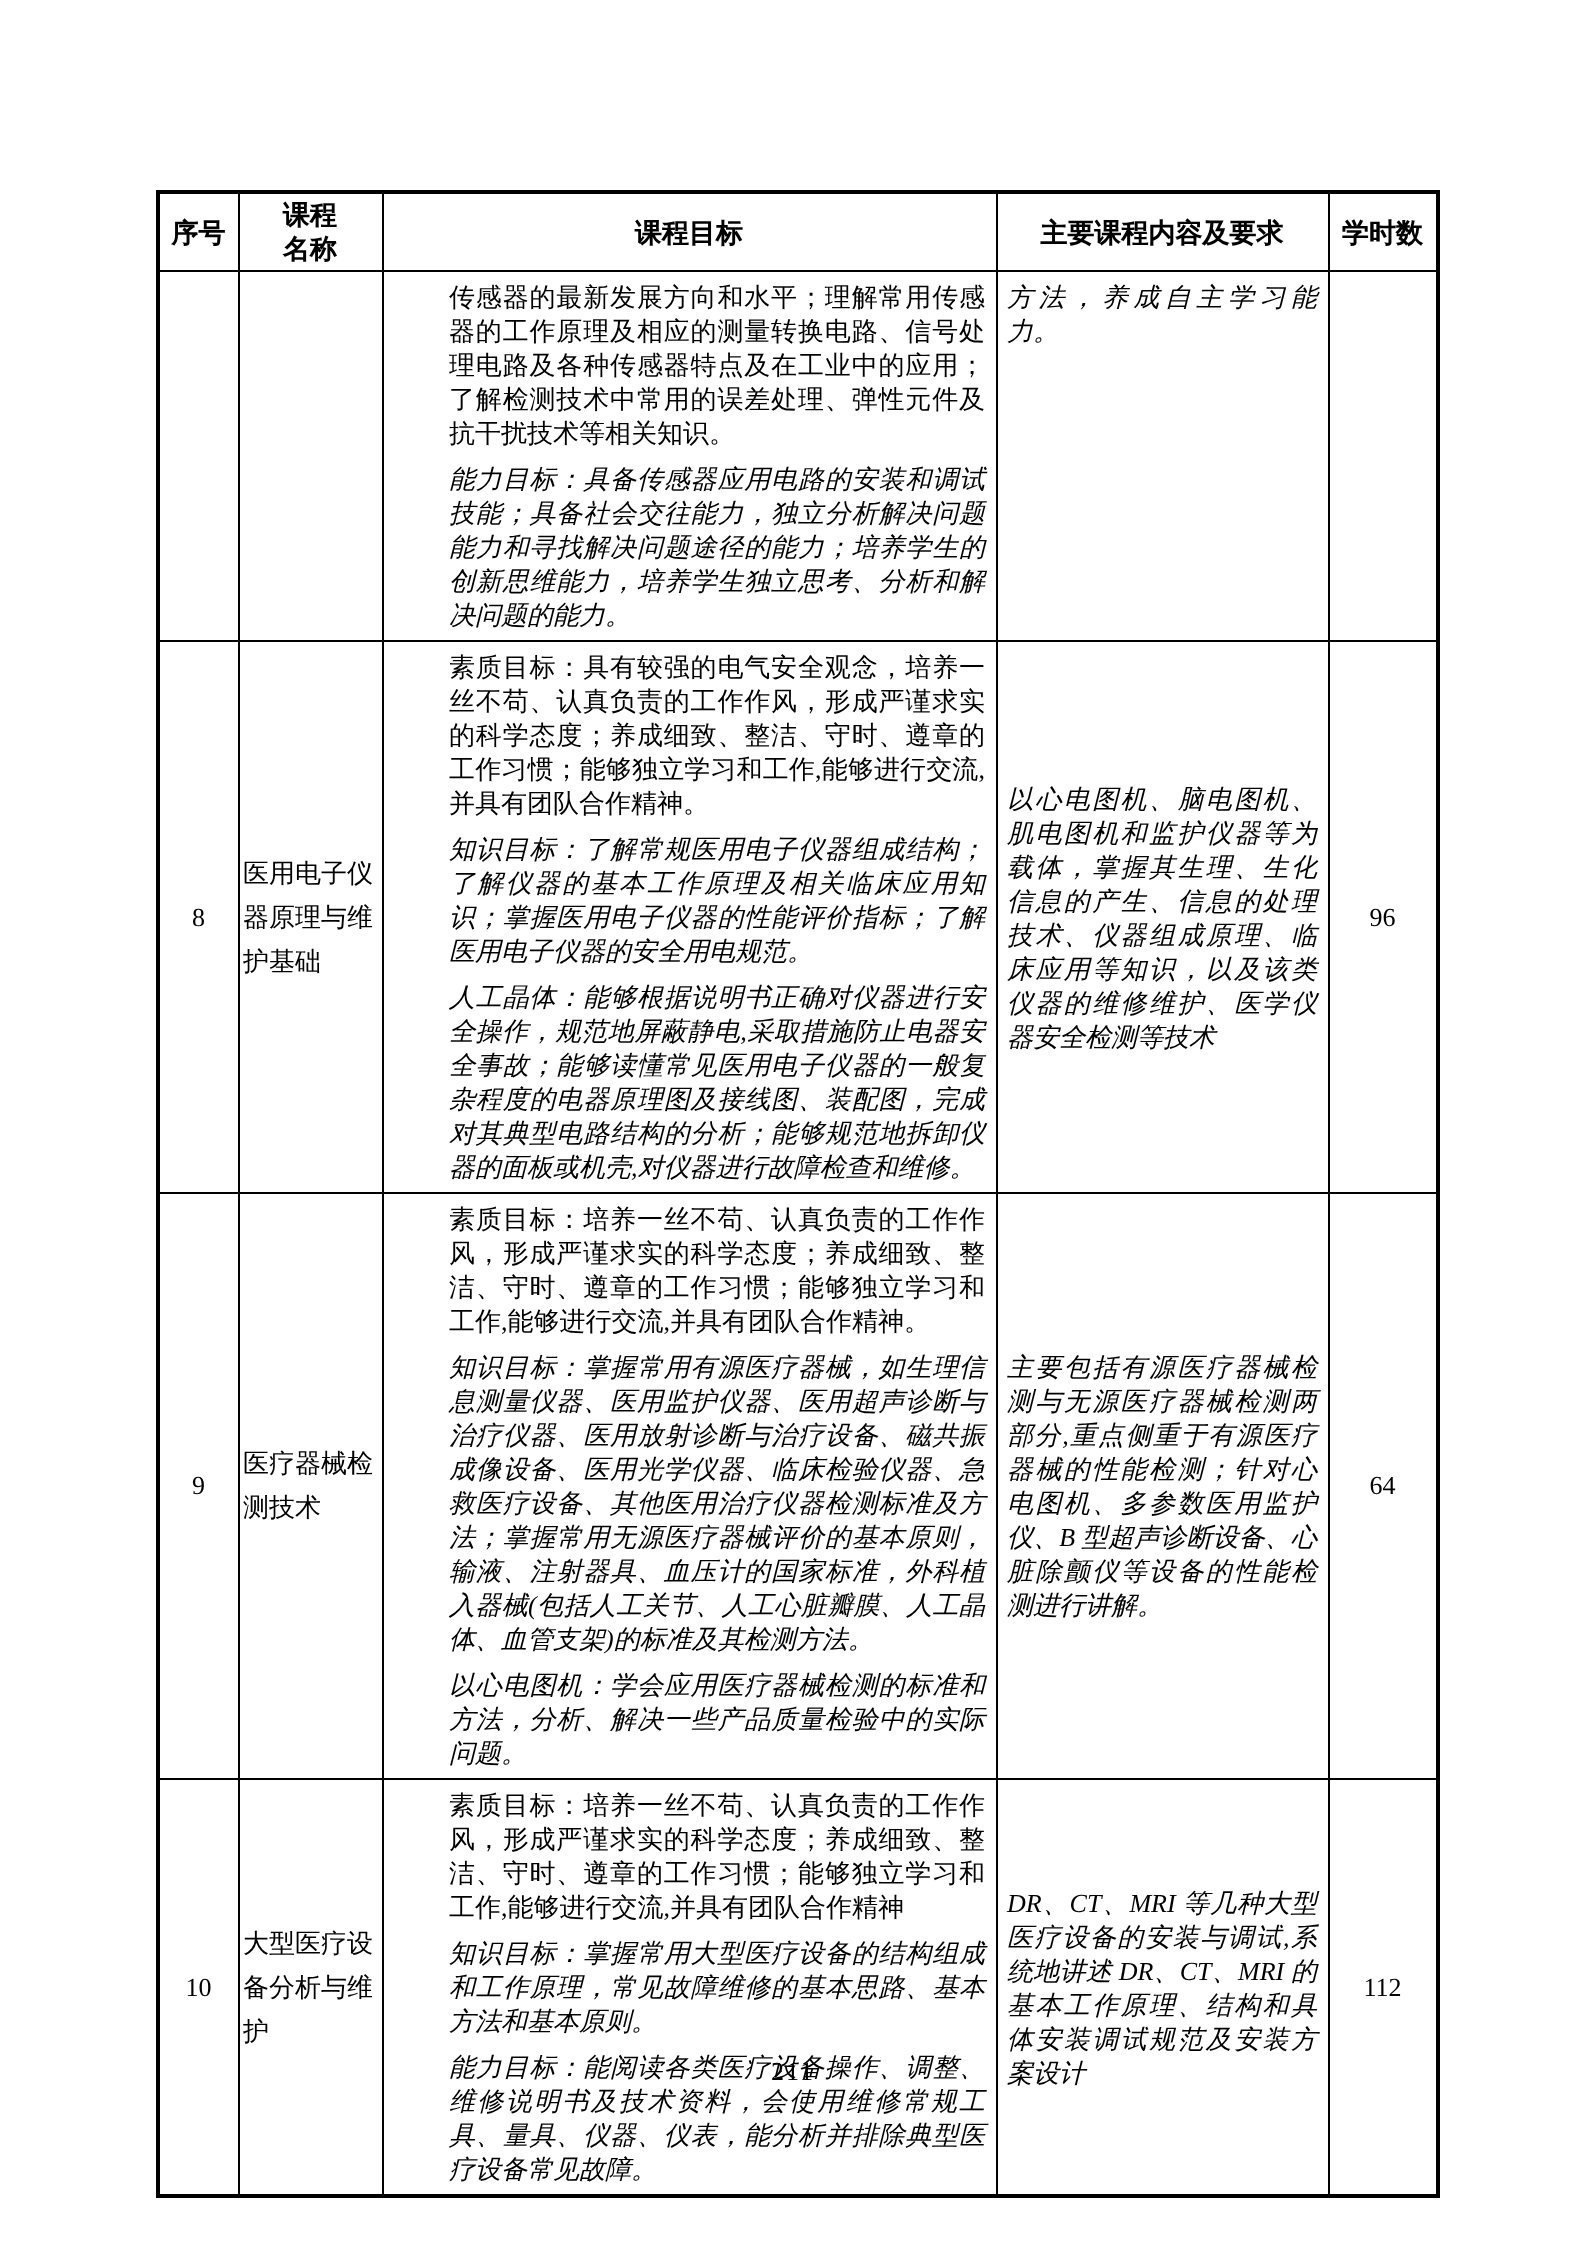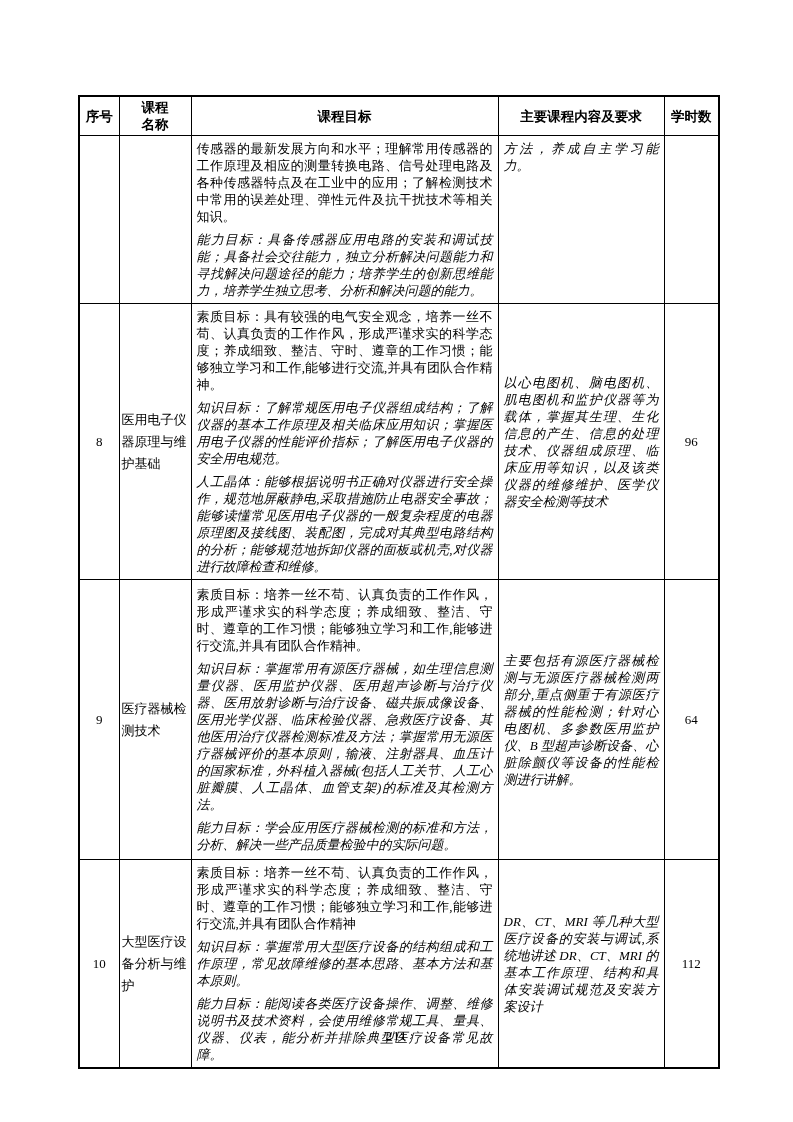--- a/index.html
+++ b/index.html
@@ -56,21 +56,21 @@
   td.name {
     text-align: left;
     padding: 0 2px;
     line-height: 22px;
   }
   td.obj {
     padding: 4px 5px;
     text-align: justify;
     line-height: 17px;
   }
-  td.obj p { text-align: justify; }
+  td.obj p { text-align: justify; margin-left: 28px; }
   td.obj p + p { margin-top: 6px; font-style: italic; }
   td.content {
     padding: 4px 5px;
     text-align: justify;
     line-height: 17px;
     font-style: italic;
   }
   td.content.top { vertical-align: top; }
 
   .page-number {
@@ -130,21 +130,21 @@
         <td class="content">以心电图机、脑电图机、肌电图机和监护仪器等为载体，掌握其生理、生化信息的产生、信息的处理技术、仪器组成原理、临床应用等知识，以及该类仪器的维修维护、医学仪器安全检测等技术</td>
         <td class="hours">96</td>
       </tr>
 
       <tr class="r9">
         <td class="no">9</td>
         <td class="name">医疗器械检测技术</td>
         <td class="obj">
           <p>素质目标：培养一丝不苟、认真负责的工作作风，形成严谨求实的科学态度；养成细致、整洁、守时、遵章的工作习惯；能够独立学习和工作,能够进行交流,并具有团队合作精神。</p>
           <p>知识目标：掌握常用有源医疗器械，如生理信息测量仪器、医用监护仪器、医用超声诊断与治疗仪器、医用放射诊断与治疗设备、磁共振成像设备、医用光学仪器、临床检验仪器、急救医疗设备、其他医用治疗仪器检测标准及方法；掌握常用无源医疗器械评价的基本原则，输液、注射器具、血压计的国家标准，外科植入器械(包括人工关节、人工心脏瓣膜、人工晶体、血管支架)的标准及其检测方法。</p>
-          <p>能力目标：学会应用医疗器械检测的标准和方法，分析、解决一些产品质量检验中的实际问题。</p>
+          <p>以心电图机：学会应用医疗器械检测的标准和方法，分析、解决一些产品质量检验中的实际问题。</p>
         </td>
         <td class="content">主要包括有源医疗器械检测与无源医疗器械检测两部分,重点侧重于有源医疗器械的性能检测；针对心电图机、多参数医用监护仪、B 型超声诊断设备、心脏除颤仪等设备的性能检测进行讲解。</td>
         <td class="hours">64</td>
       </tr>
 
       <tr class="r10">
         <td class="no">10</td>
         <td class="name">大型医疗设备分析与维护</td>
         <td class="obj">
           <p>素质目标：培养一丝不苟、认真负责的工作作风，形成严谨求实的科学态度；养成细致、整洁、守时、遵章的工作习惯；能够独立学习和工作,能够进行交流,并具有团队合作精神</p>

